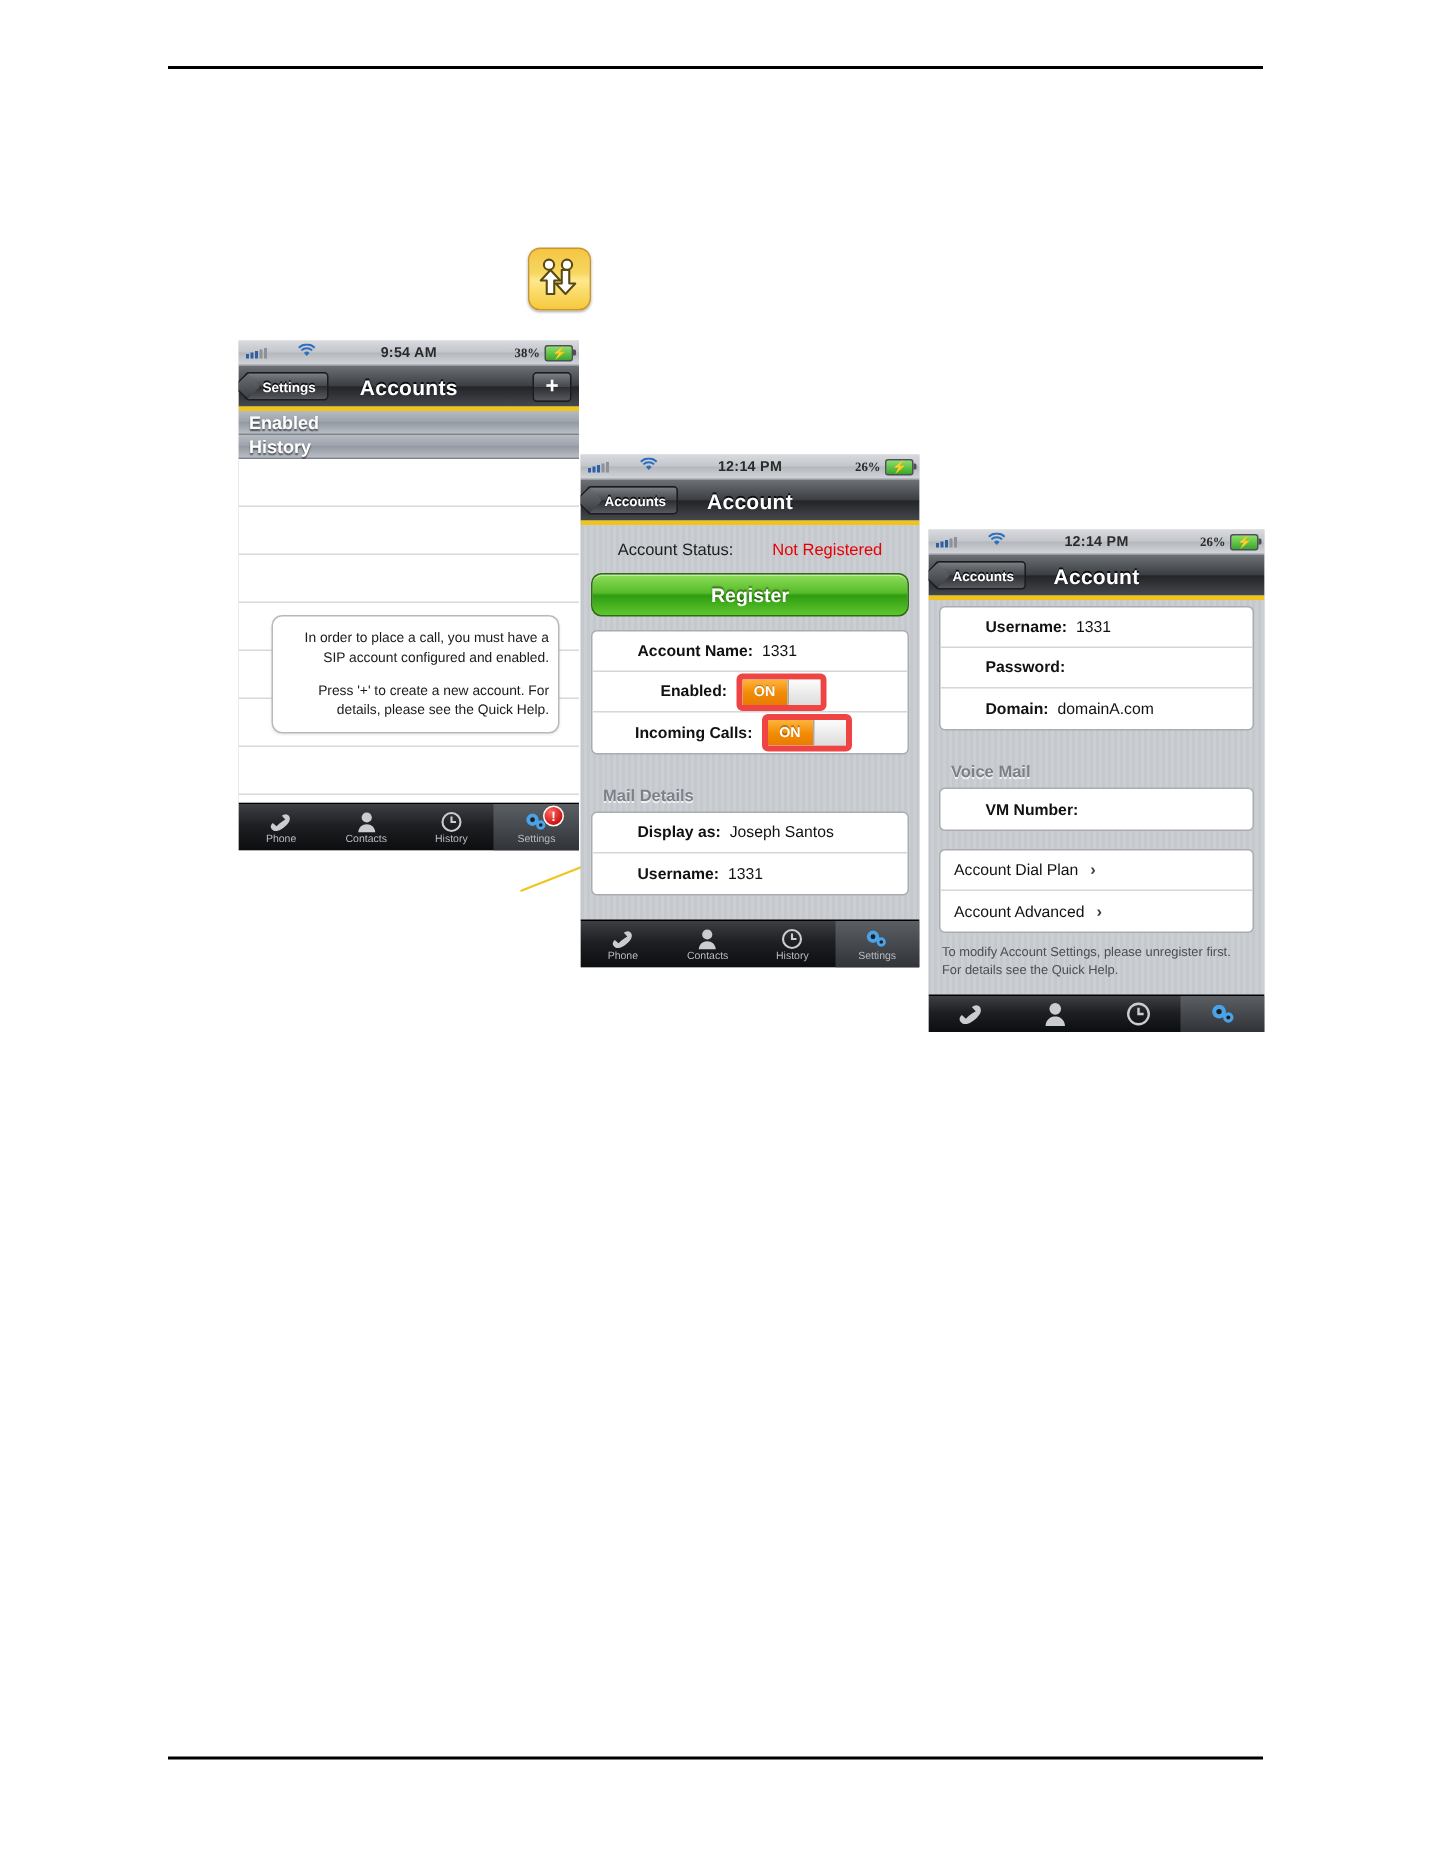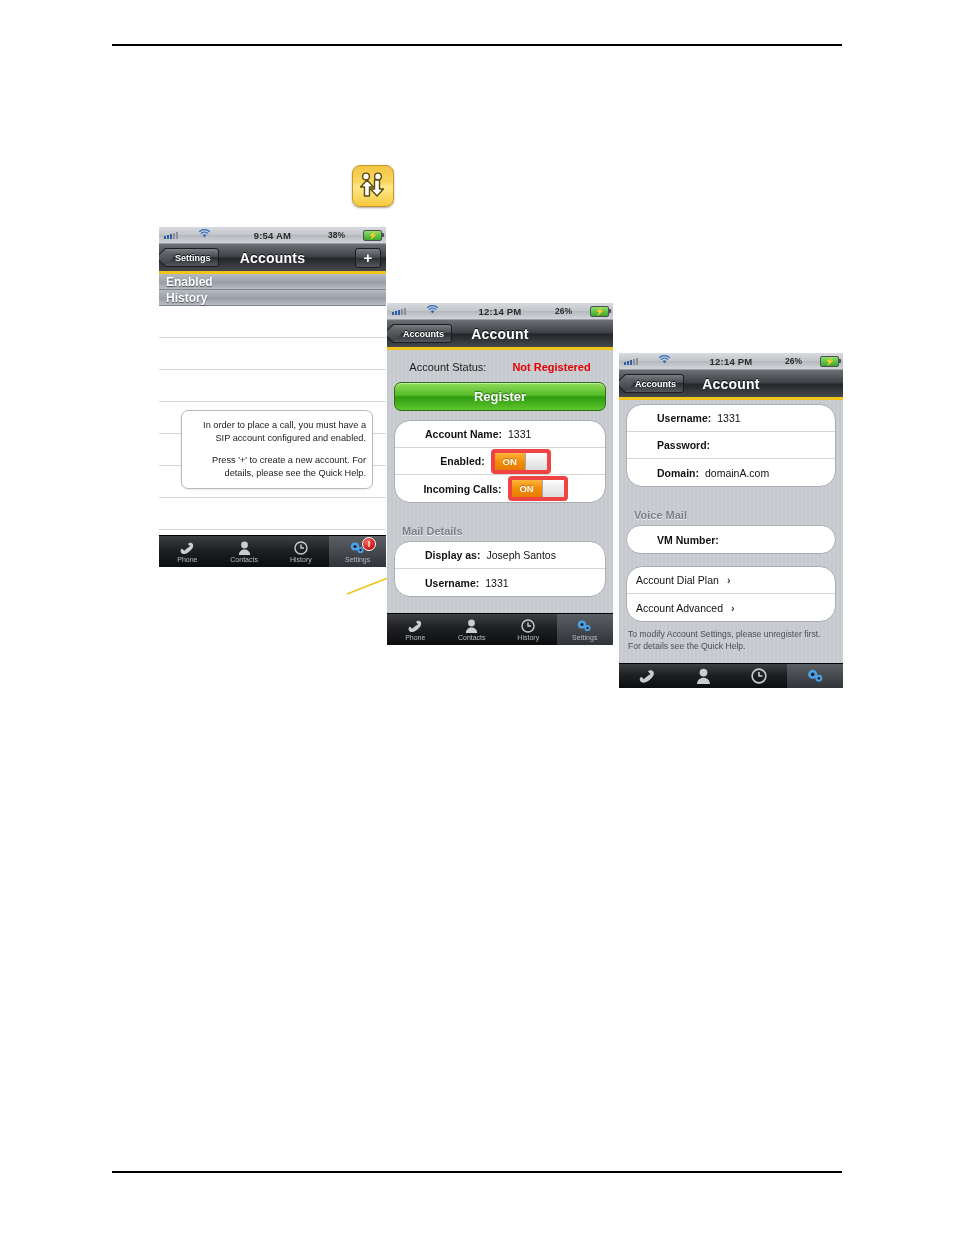--- a/index.html
+++ b/index.html
@@ -88,22 +88,23 @@
     position: absolute;
     left: 0; right: 0;
     text-align: center;
     font-size: 9.5px;
     letter-spacing: .2px;
   }
   .sb-batt {
     margin-left: auto;
     margin-right: 4px;
     display: flex;
-    gap: 18px;
+    gap: 3px;
     font-size: 8.5px;
+    font-family: Liberation Serif, serif;
   }
   .batt-shell {
     width: 17px; height: 9px;
     border: 1px solid #4d5055;
     border-radius: 2px;
     background: linear-gradient(to bottom,#8ce06a,#3aa82b);
     position: relative;
   }
   .batt-shell:after {
     content: "";
@@ -265,39 +266,39 @@
     overflow: hidden;
     padding: 0 7px;
     box-sizing: border-box;
   }
   .statusline {
     text-align: center;
     padding: 11px 0 9px;
     font-size: 11px;
     color: #1d1d1d;
   }
-  .statusline .val { color: #e60000; font-weight: bold; margin-left: 10px; padding-left: 16px; }
+  .statusline .val { color: #e60000; font-weight: normal; margin-left: 10px; padding-left: 16px; }
 
   .register-btn {
     height: 27px;
     border-radius: 7px;
     border: 1px solid #2d6d15;
     background: linear-gradient(to bottom,#8fdc5a 0%,#57bc2a 45%,#2f9c11 52%,#5ec62e 100%);
     color:#fff;
     font-weight:bold;
     font-size: 13px;
     display:flex;align-items:center;justify-content:center;
     text-shadow: 0 -1px 1px rgba(0,0,0,.45);
     box-shadow: inset 0 1px 0 rgba(255,255,255,.45);
   }
 
   .group {
     background:#fff;
     border: 1px solid #a9acb1;
-    border-radius: 16px;
+    border-radius: 4px;
     margin-top: 9px;
     overflow: hidden;
   }
   .row {
     height: 27px;
     display:flex;
     align-items:center;
     padding: 0 9px;
     border-bottom: 1px solid #d4d6d9;
     font-size: 10.5px;

